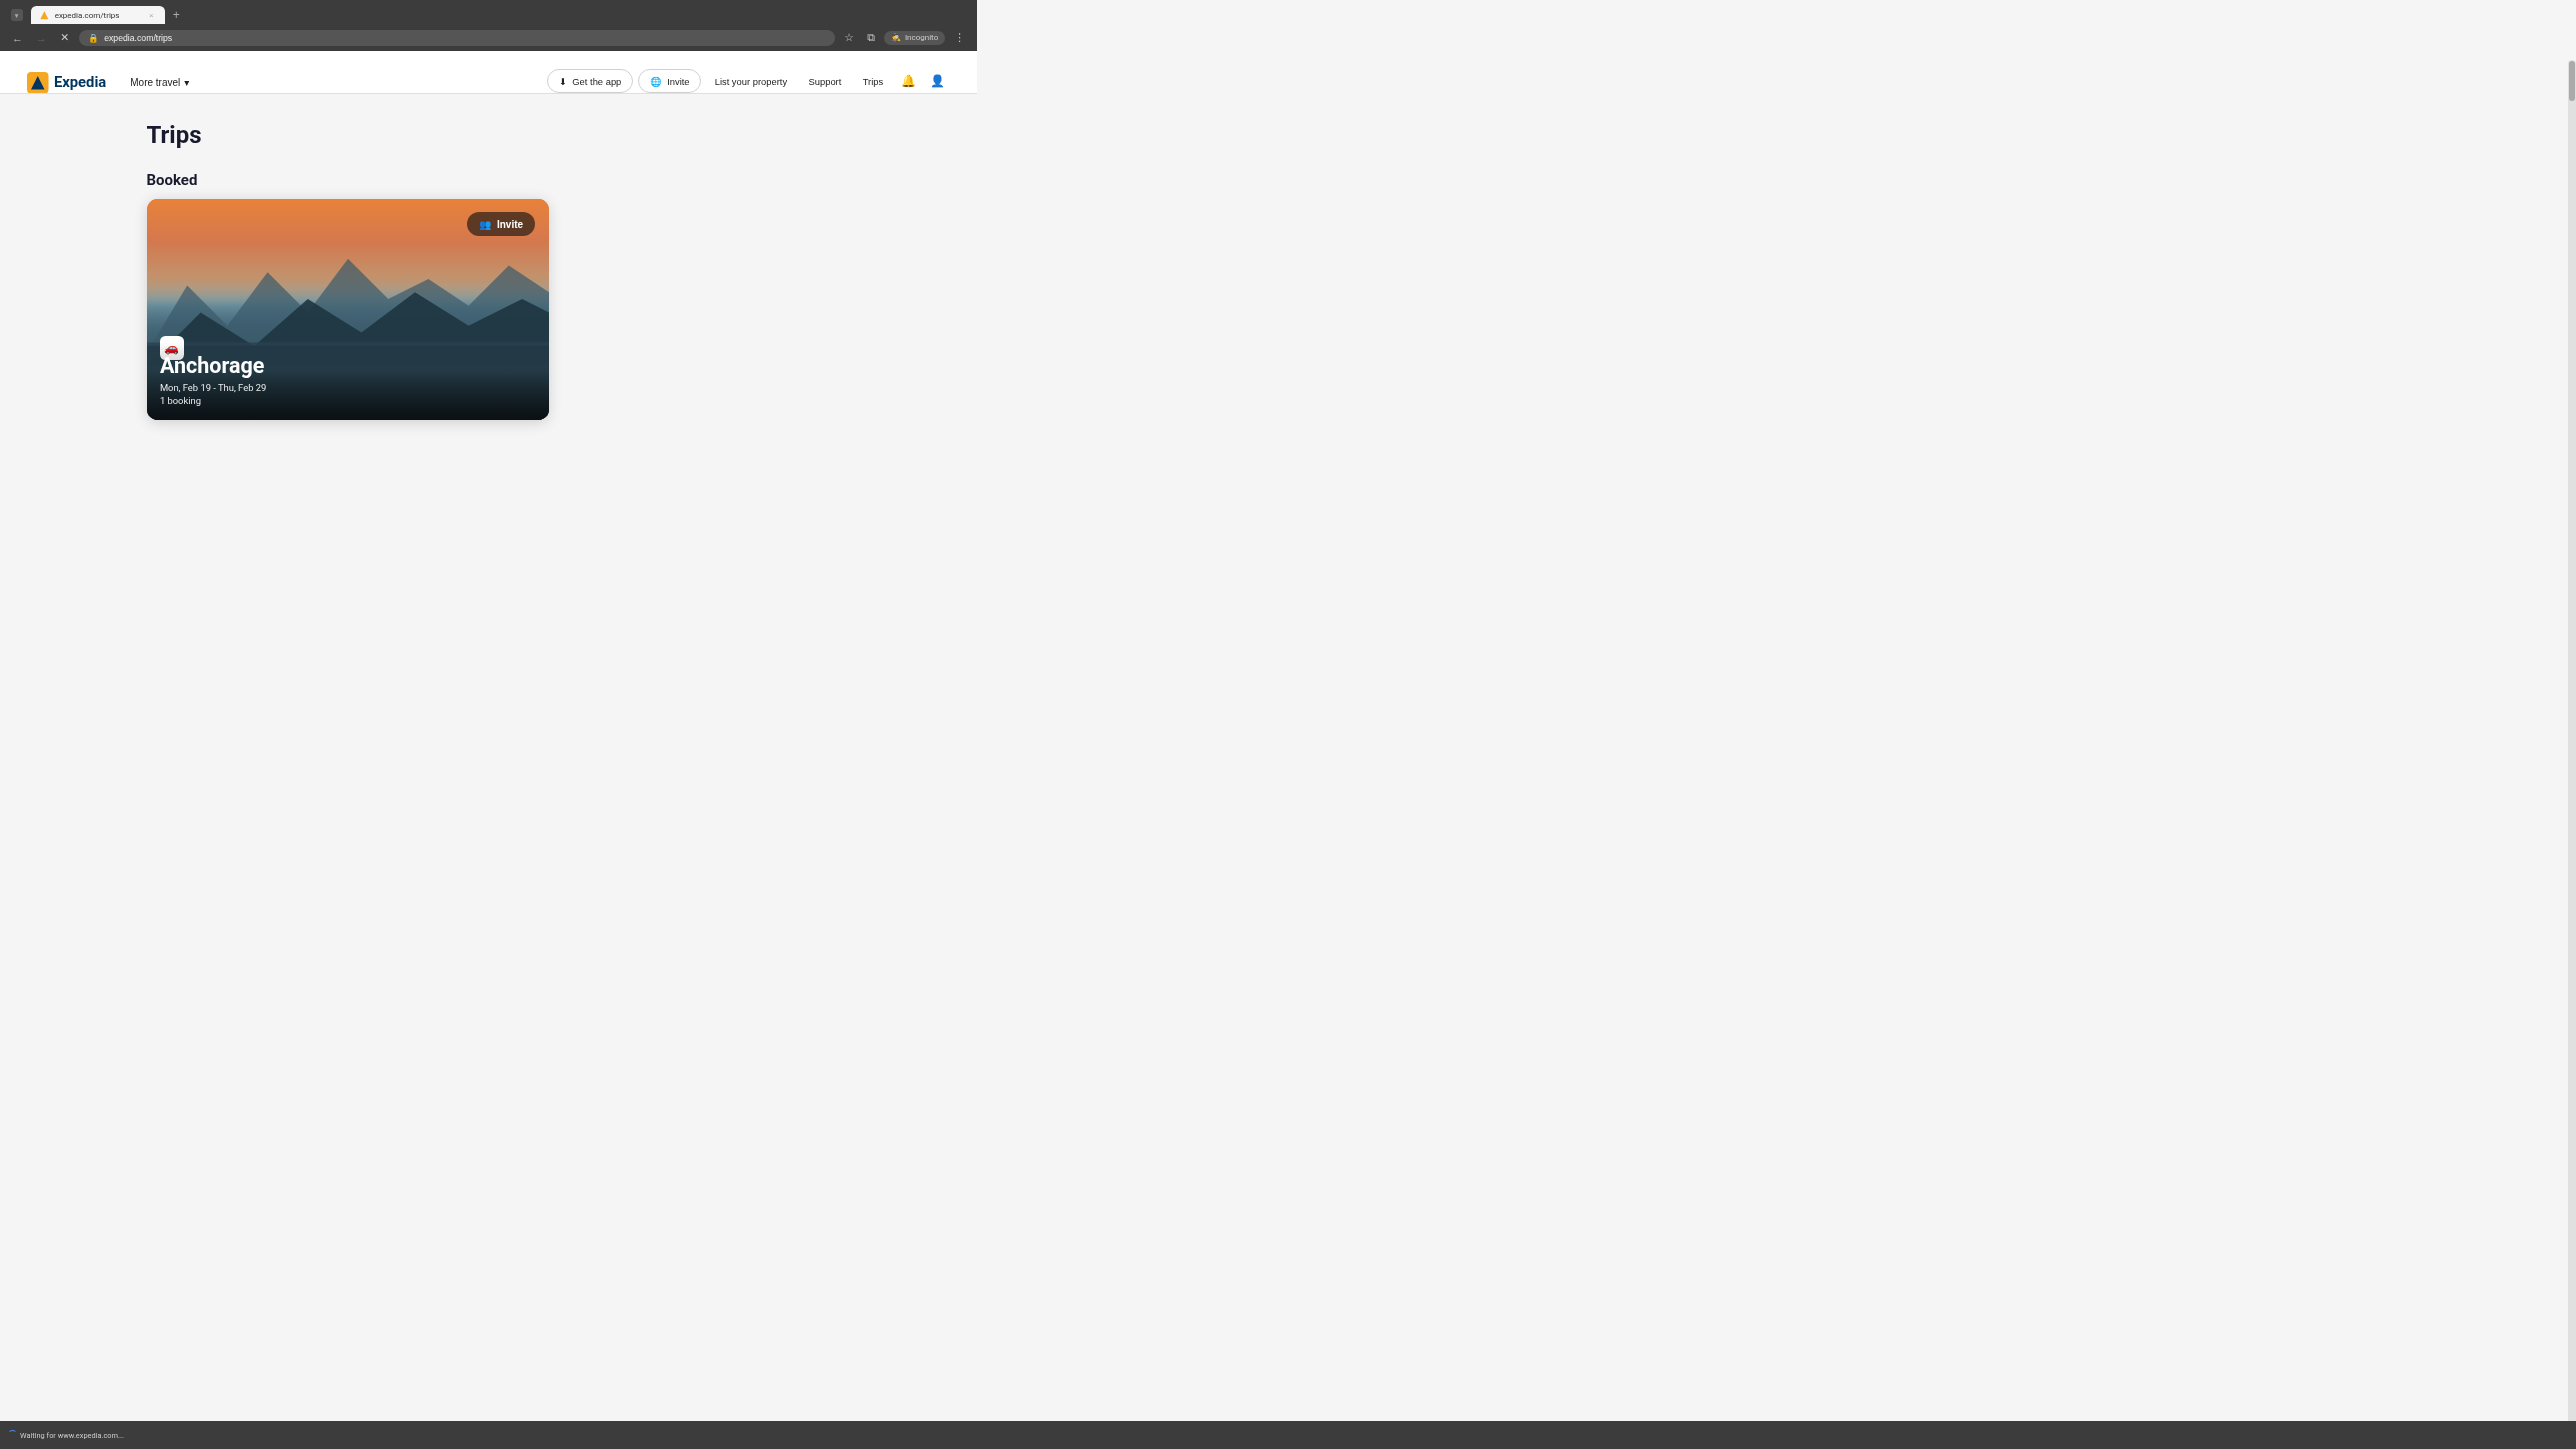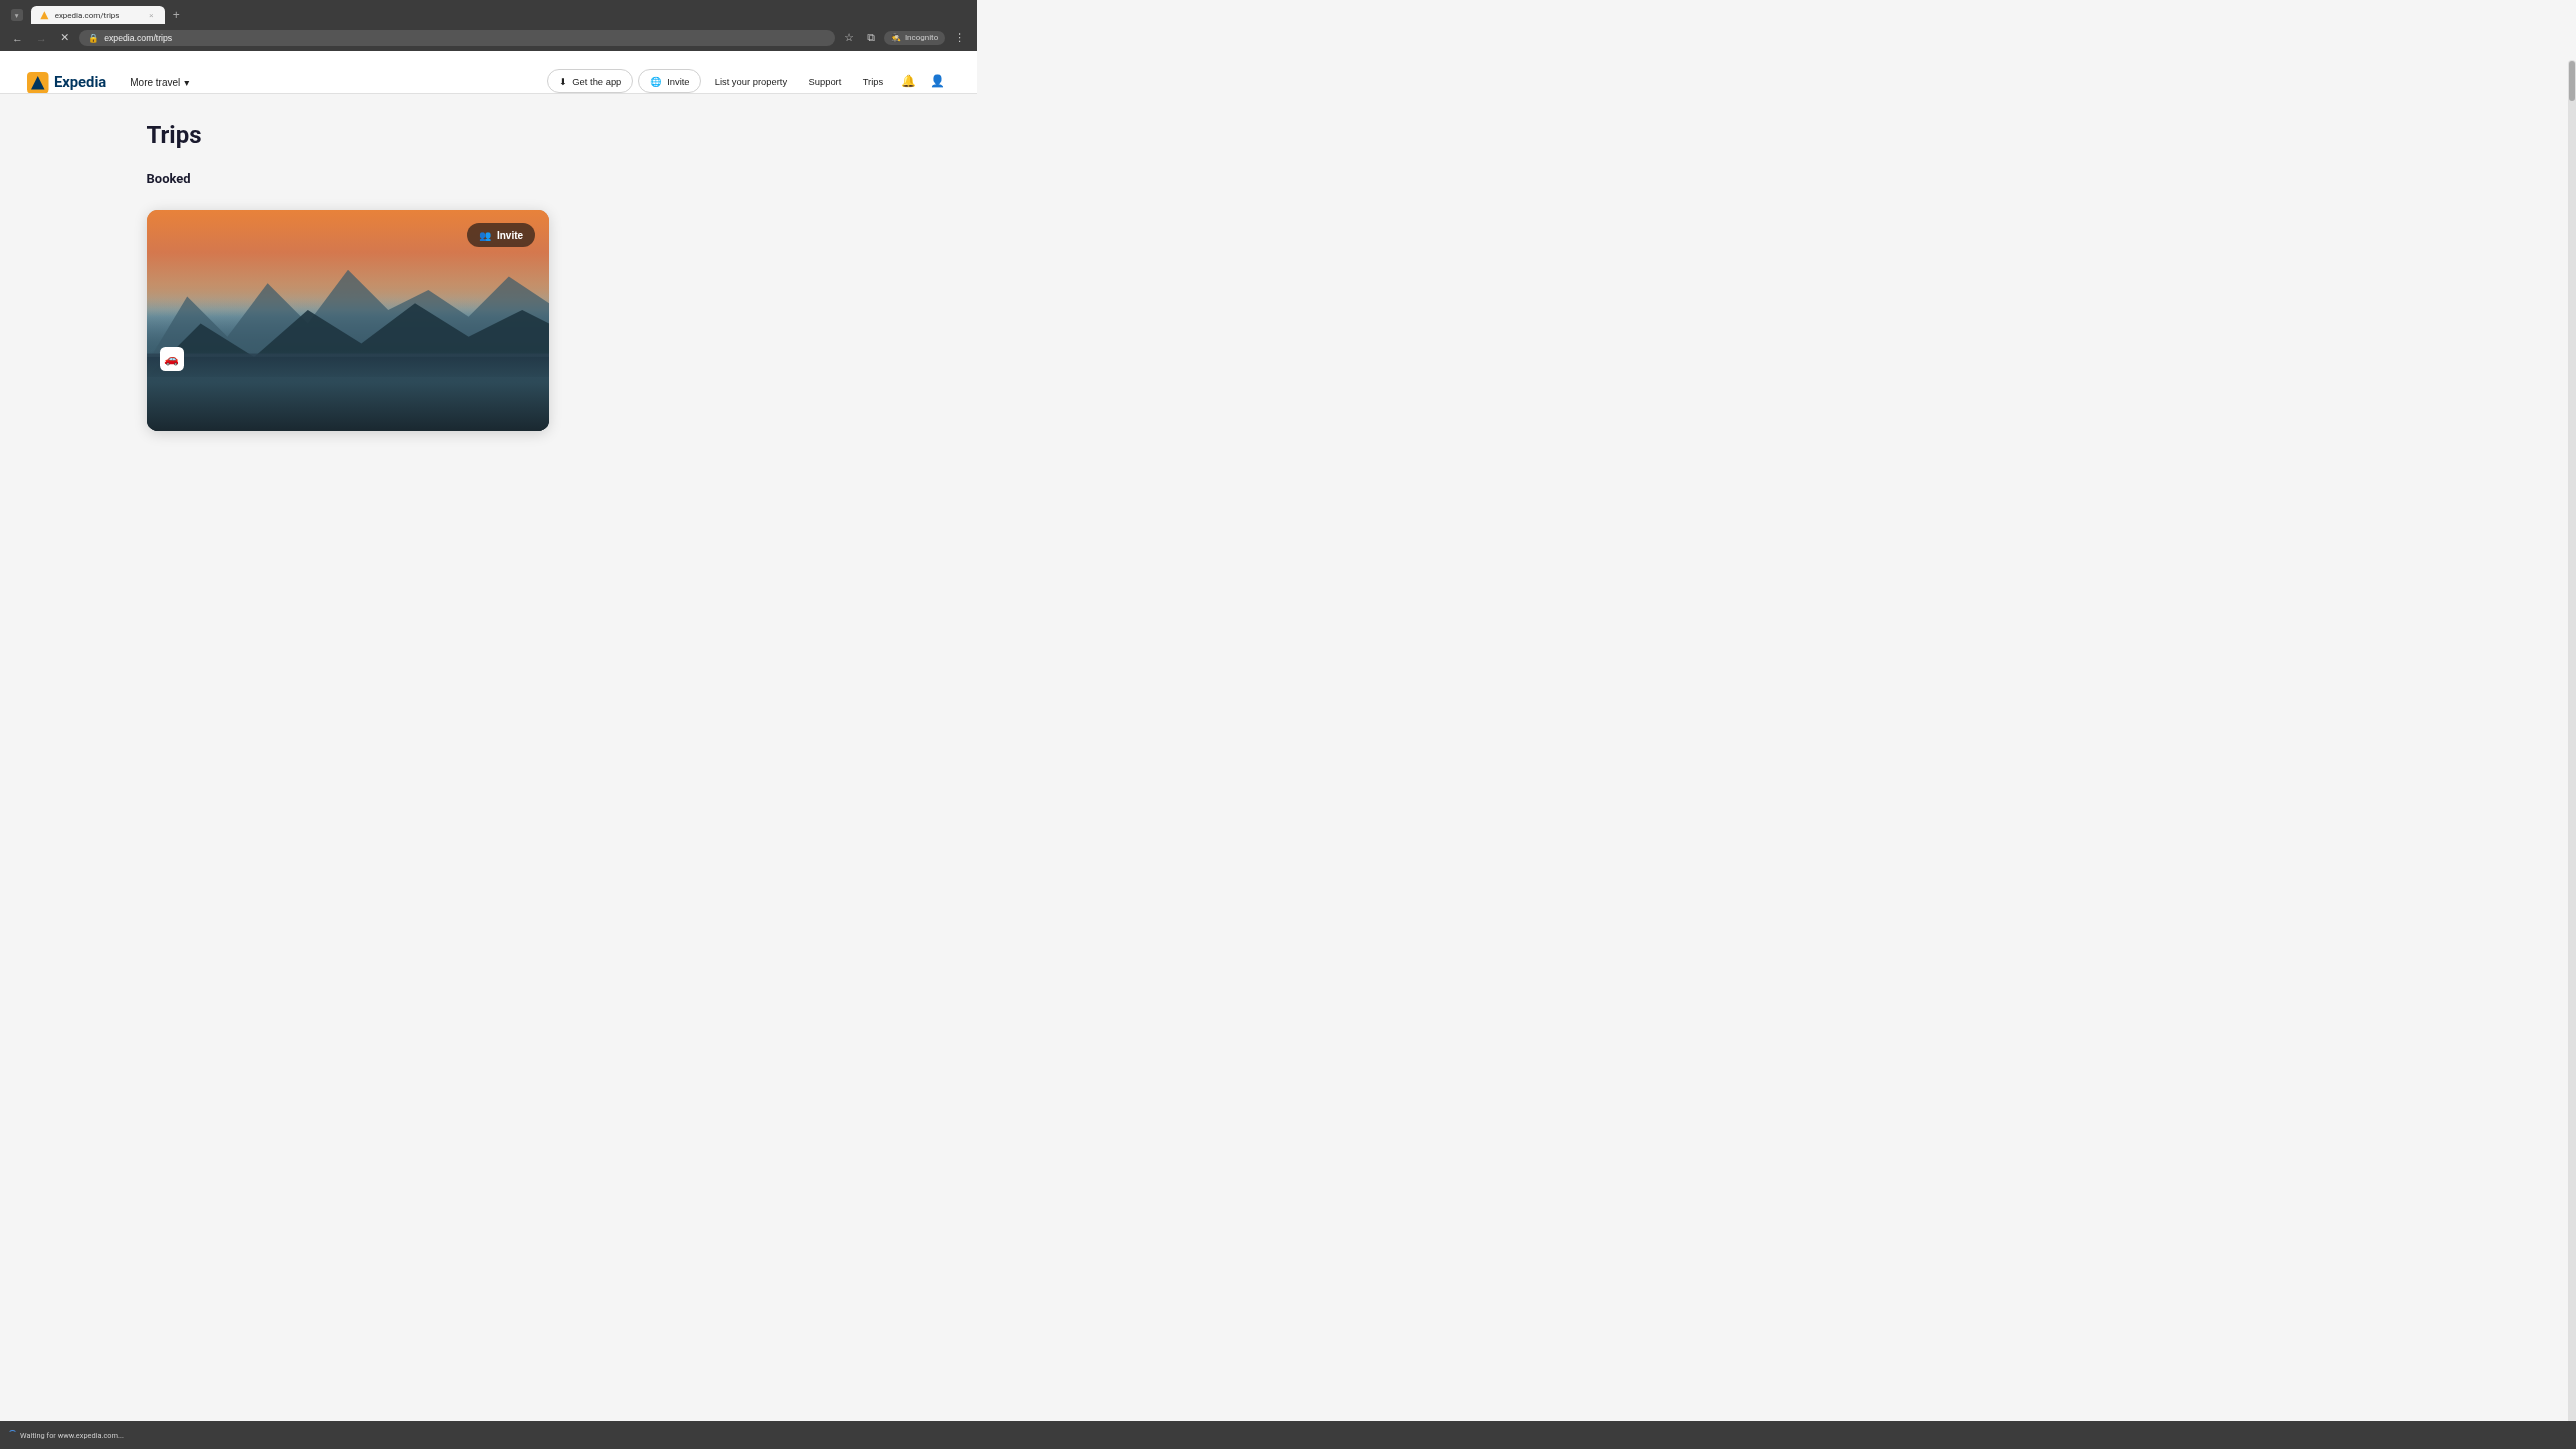--- a/index.html
+++ b/index.html
@@ -304,24 +304,24 @@
     }
 
     .page-heading {
       font-size: 24px;
       font-weight: 700;
       color: #1a1a2e;
       margin-bottom: 21.5px;
     }
 
     .section-heading {
-      font-size: 13px;
+      font-size: 15px;
       font-weight: 700;
       color: #1a1a2e;
-      margin-bottom: 24px;
+      margin-bottom: 10px;
     }
 
     
     .trip-card {
       width: 402px;
       border-radius: 10.7px;
       overflow: hidden;
       box-shadow: 0 2.7px 13.4px rgba(0,0,0,0.15);
       cursor: pointer;
       position: relative;
@@ -630,20 +630,25 @@
 
         <button class="invite-btn">
           <span>👥</span>
           <span>Invite</span>
         </button>
 
         <div class="car-icon-badge">
           <span>🚗</span>
         </div>
 
+        <div class="trip-card-info">
+          <div class="trip-city">Anchorage</div>
+          <div class="trip-dates">Mon, Feb 19 - Thu, Feb 29</div>
+          <div class="trip-bookings">1 booking</div>
+        </div>
       </div>
     </div>
 
   </div>
 </div>
 
 <div class="scrollbar">
   <div class="scrollbar-thumb"></div>
 </div>
 

